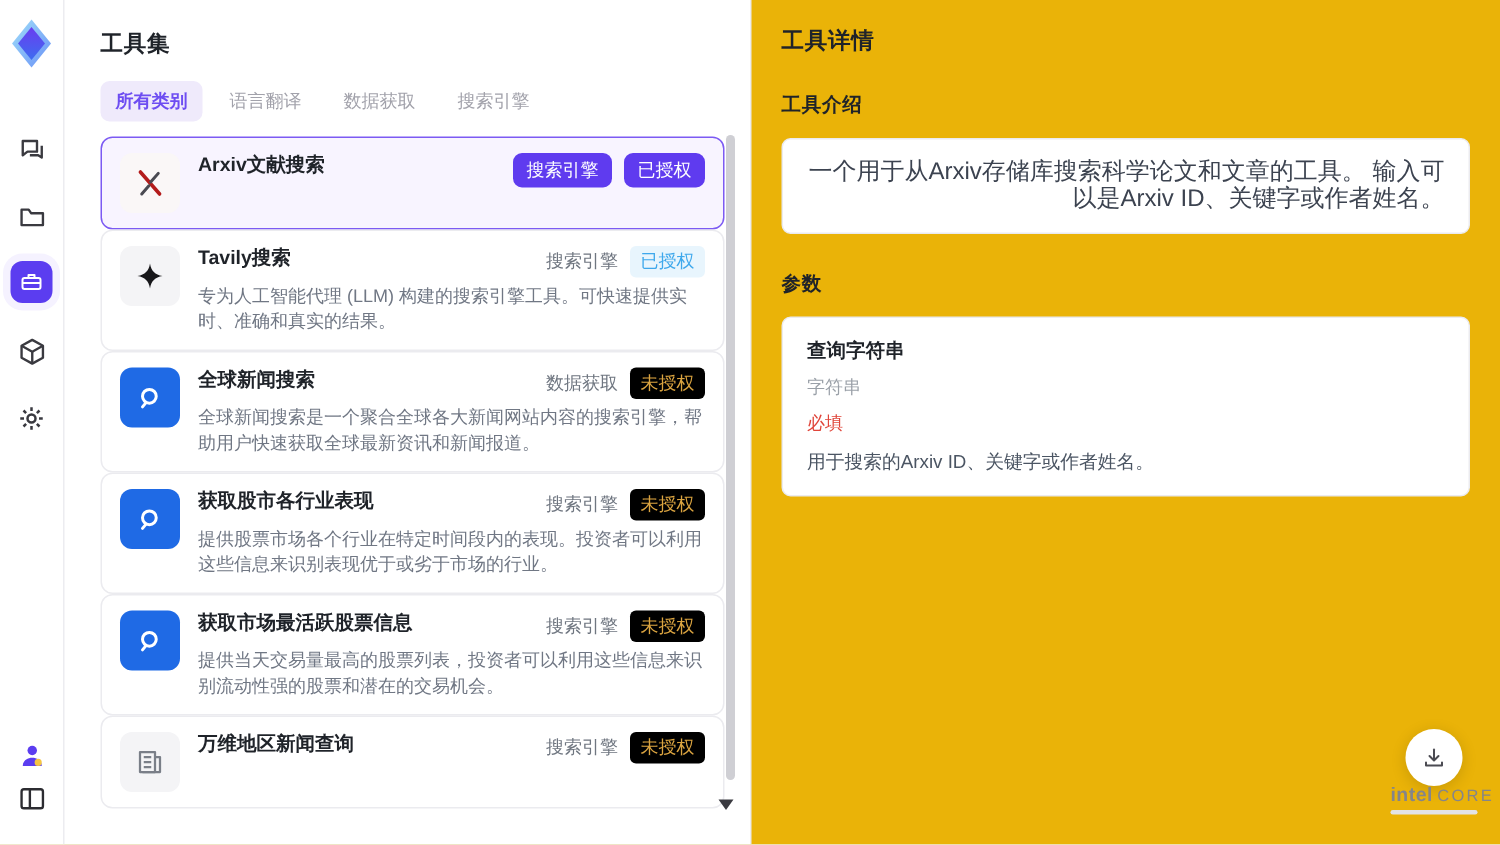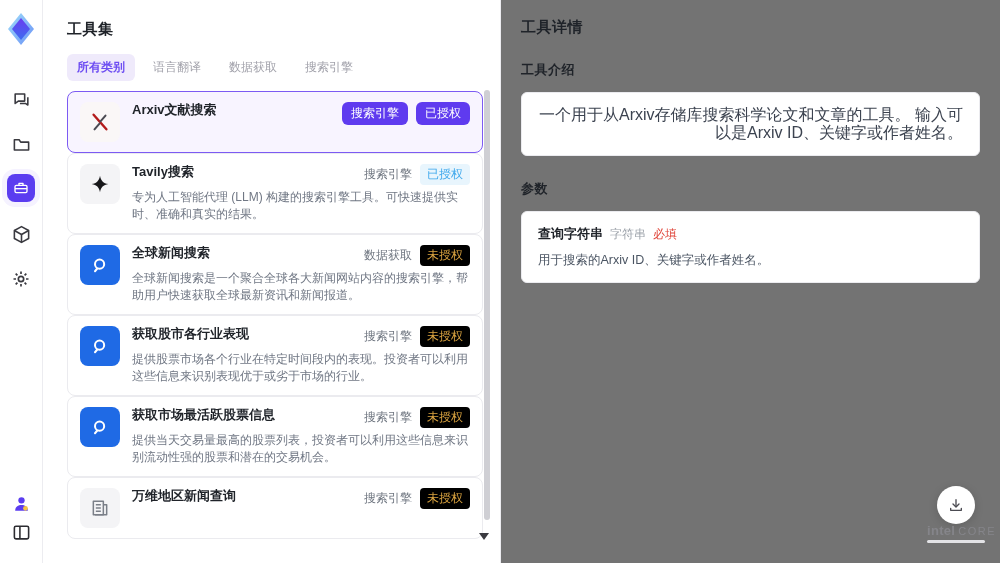--- a/index.html
+++ b/index.html
@@ -45,26 +45,26 @@
 
   
   .vscroll{position:absolute;left:484px;top:90px;width:6px;height:430px;background:#cfcfd4;
            border-radius:3px;cursor:pointer;}
   .scroll-arrow{position:absolute;left:479px;top:533px;width:0;height:0;cursor:pointer;
                 border-left:5px solid transparent;border-right:5px solid transparent;
                 border-top:7px solid #3a3a40;}
 
   
   .detail{position:absolute;left:500px;top:0;width:500px;height:563px;box-sizing:border-box;
-          background:#737373;border-left:1px solid #ececf0;padding:18px 20px;}
+          background:#eab308;border-left:1px solid #ececf0;padding:18px 20px;}
   .detail-title{font-size:15px;font-weight:bold;letter-spacing:.5px;}
   .section-h{font-size:13px;font-weight:bold;margin-top:24px;letter-spacing:.5px;}
   .box{margin-top:13px;background:#fff;border:1px solid #ebebef;border-radius:6px;padding:13px 16px;}
   .intro-text{font-size:16px;color:#3c4350;line-height:18px;text-align:right;}
-  .param-head{display:flex;align-items:baseline;gap:7px;}
+  .param-head{display:flex;align-items:baseline;gap:7px;flex-direction:column;}
   .param-name{font-size:13px;font-weight:bold;}
   .param-type{font-size:12px;color:#9aa0a8;}
   .param-req{font-size:12px;color:#e0453a;}
   .param-desc{font-size:12.5px;color:#4b5563;margin-top:9px;}
 
   
   .fab{position:absolute;left:937px;top:486px;width:38px;height:38px;border-radius:50%;
        background:#fff;box-shadow:0 2px 10px rgba(0,0,0,.15);display:flex;align-items:center;
        justify-content:center;cursor:pointer;z-index:6;}
   .intel{position:absolute;left:927px;top:523px;color:#85858a;z-index:6;line-height:14px;}

